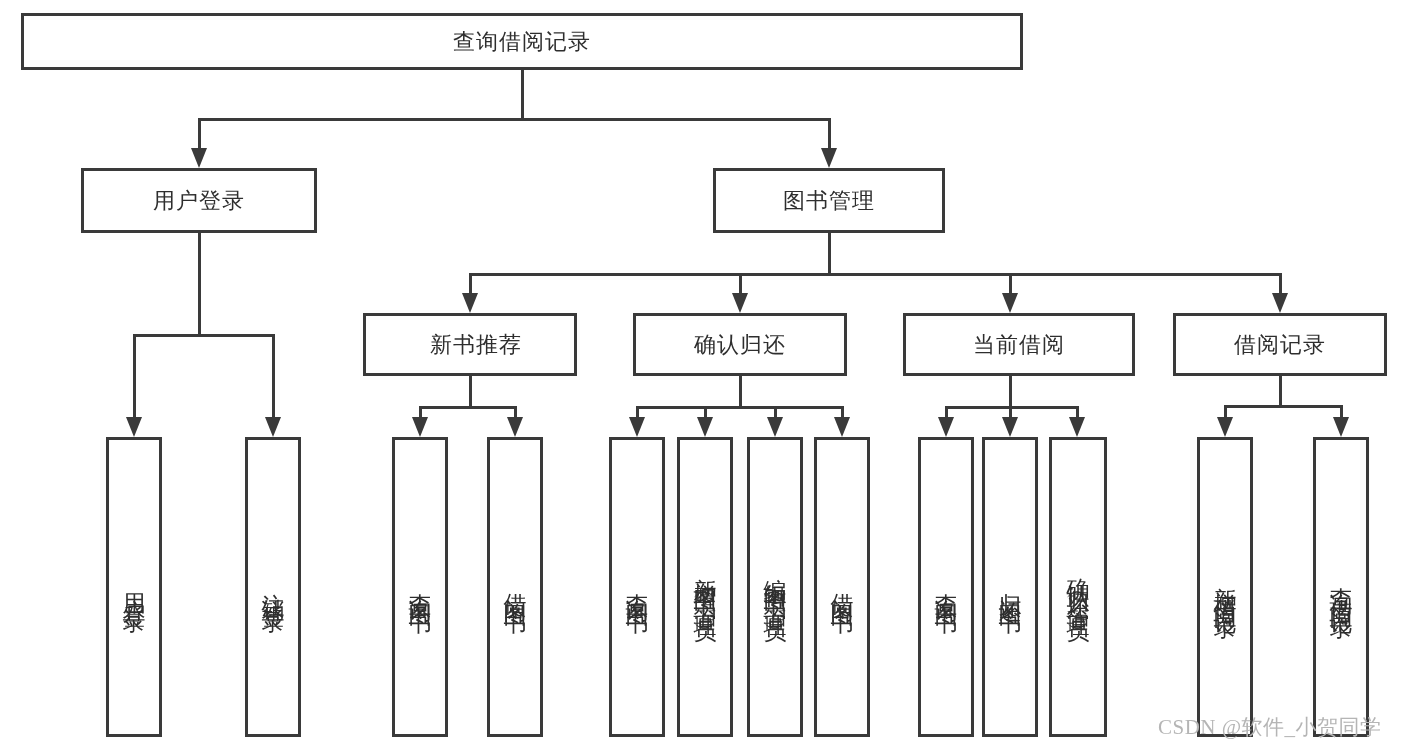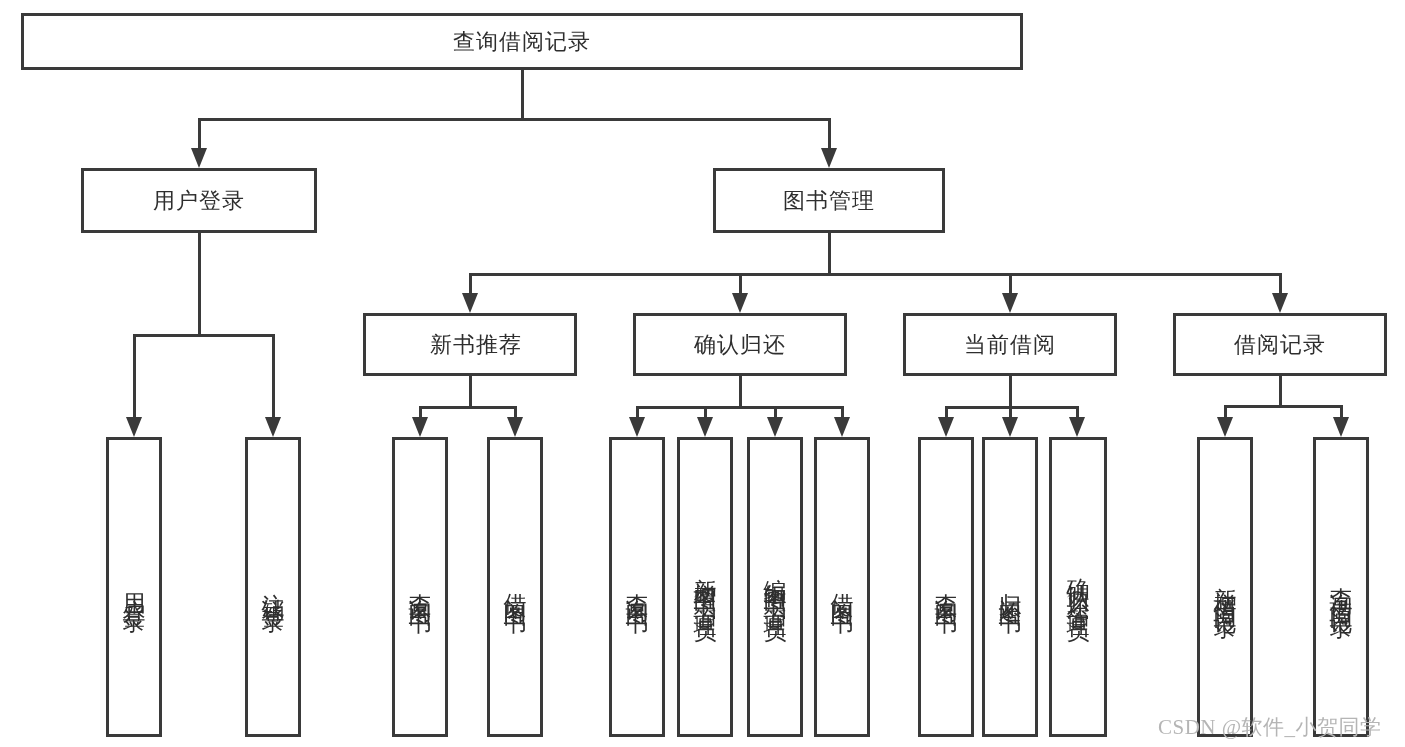--- a/index.html
+++ b/index.html
@@ -84,21 +84,21 @@
   <i class="ah" style="left:462px;top:293px;"></i>
   <i class="vl" style="left:739px;top:273px;height:24px;"></i>
   <i class="ah" style="left:732px;top:293px;"></i>
   <i class="vl" style="left:1009px;top:273px;height:24px;"></i>
   <i class="ah" style="left:1002px;top:293px;"></i>
   <i class="vl" style="left:1279px;top:273px;height:24px;"></i>
   <i class="ah" style="left:1272px;top:293px;"></i>
 
   <div class="box" style="left:363px;top:313px;width:214px;height:63px;padding-left:12px;">新书推荐</div>
   <div class="box" style="left:633px;top:313px;width:214px;height:63px;">确认归还</div>
-  <div class="box" style="left:903px;top:313px;width:214px;height:63px;font-family:Liberation Mono, monospace;">当前借阅</div>
+  <div class="box" style="left:903px;top:313px;width:232px;height:63px;font-family:Liberation Mono, monospace;">当前借阅</div>
   <div class="box" style="left:1173px;top:313px;width:214px;height:63px;">借阅记录</div>
 
   <i class="vl" style="left:469px;top:376px;height:32px;"></i>
   <i class="hl" style="left:419px;top:406px;width:98px;"></i>
   <i class="vl" style="left:419px;top:406px;height:15px;"></i>
   <i class="ah" style="left:412px;top:417px;"></i>
   <i class="vl" style="left:514px;top:406px;height:15px;"></i>
   <i class="ah" style="left:507px;top:417px;"></i>
 
   <i class="vl" style="left:739px;top:376px;height:32px;"></i>

